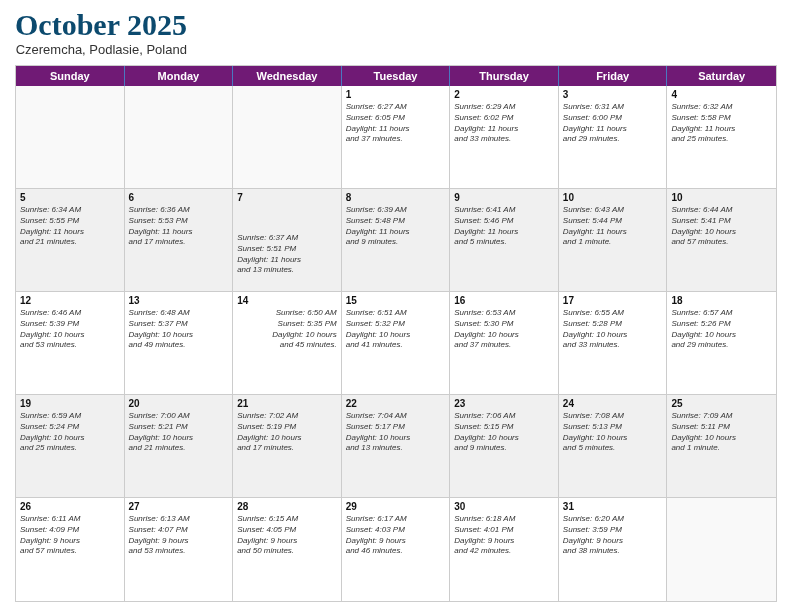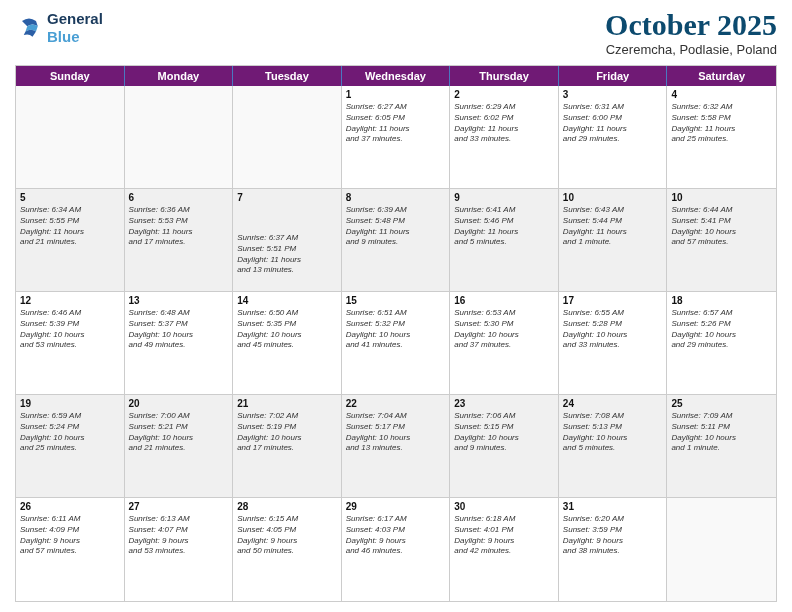--- a/index.html
+++ b/index.html
@@ -107,44 +107,32 @@
       line-height: 1.35;
       color: #333;
       font-style: italic;
     }
   </style>
 </head>
 <body>
 
 <div class="page">
   <div class="header">
-    <div class="logo">
-      <svg class="logo-icon" viewBox="0 0 32 32">
-        <rect x="0" y="0" width="32" height="32" fill="white"></rect>
-        <path d="M8 8 Q16 2 24 8 L26 14 Q20 10 14 14 Z" fill="#2b5fa6"></path>
-        <path d="M14 14 Q20 10 26 14 L24 20 Q18 16 12 20 Z" fill="#4a9fd4"></path>
-        <path d="M12 20 Q18 16 24 20 L20 26 Q16 22 10 24 Z" fill="#2b5fa6"></path>
-      </svg>
-      <div>
-        <div class="logo-text" style="color:#1a3a5c;">General</div>
-        <div class="logo-text" style="color:#4a9fd4;">Blue</div>
-      </div>
-    </div>
     <div class="title-block">
       <div class="month-title">October 2025</div>
       <div class="subtitle">Czeremcha, Podlasie, Poland</div>
     </div>
   </div>
 
   <div class="calendar">
     <div class="day-headers">
       <div class="day-header">Sunday</div>
       <div class="day-header">Monday</div>
+      <div class="day-header">Wednesday</div>
       <div class="day-header">Tuesday</div>
-      <div class="day-header">Wednesday</div>
       <div class="day-header">Thursday</div>
       <div class="day-header">Friday</div>
       <div class="day-header">Saturday</div>
     </div>
     <div class="calendar-body" id="cal-body">
     <div class="calendar-row">
           <div class="cell empty"></div>
           <div class="cell empty"></div>
           <div class="cell empty"></div>
           <div class="cell">
@@ -237,21 +225,21 @@
           </div>
           <div class="cell">
             <div class="cell-num">13</div>
             <div class="cell-info" style="white-space: pre-line;">Sunrise: 6:48 AM
 Sunset: 5:37 PM
 Daylight: 10 hours
 and 49 minutes.</div>
           </div>
           <div class="cell">
             <div class="cell-num">14</div>
-            <div class="cell-info" style="white-space: pre-line;">Sunrise: 6:50 AM
+            <div class="cell-info" style="white-space: pre-line; text-align: right;">Sunrise: 6:50 AM
 Sunset: 5:35 PM
 Daylight: 10 hours
 and 45 minutes.</div>
           </div>
           <div class="cell">
             <div class="cell-num">15</div>
             <div class="cell-info" style="white-space: pre-line;">Sunrise: 6:51 AM
 Sunset: 5:32 PM
 Daylight: 10 hours
 and 41 minutes.</div>

